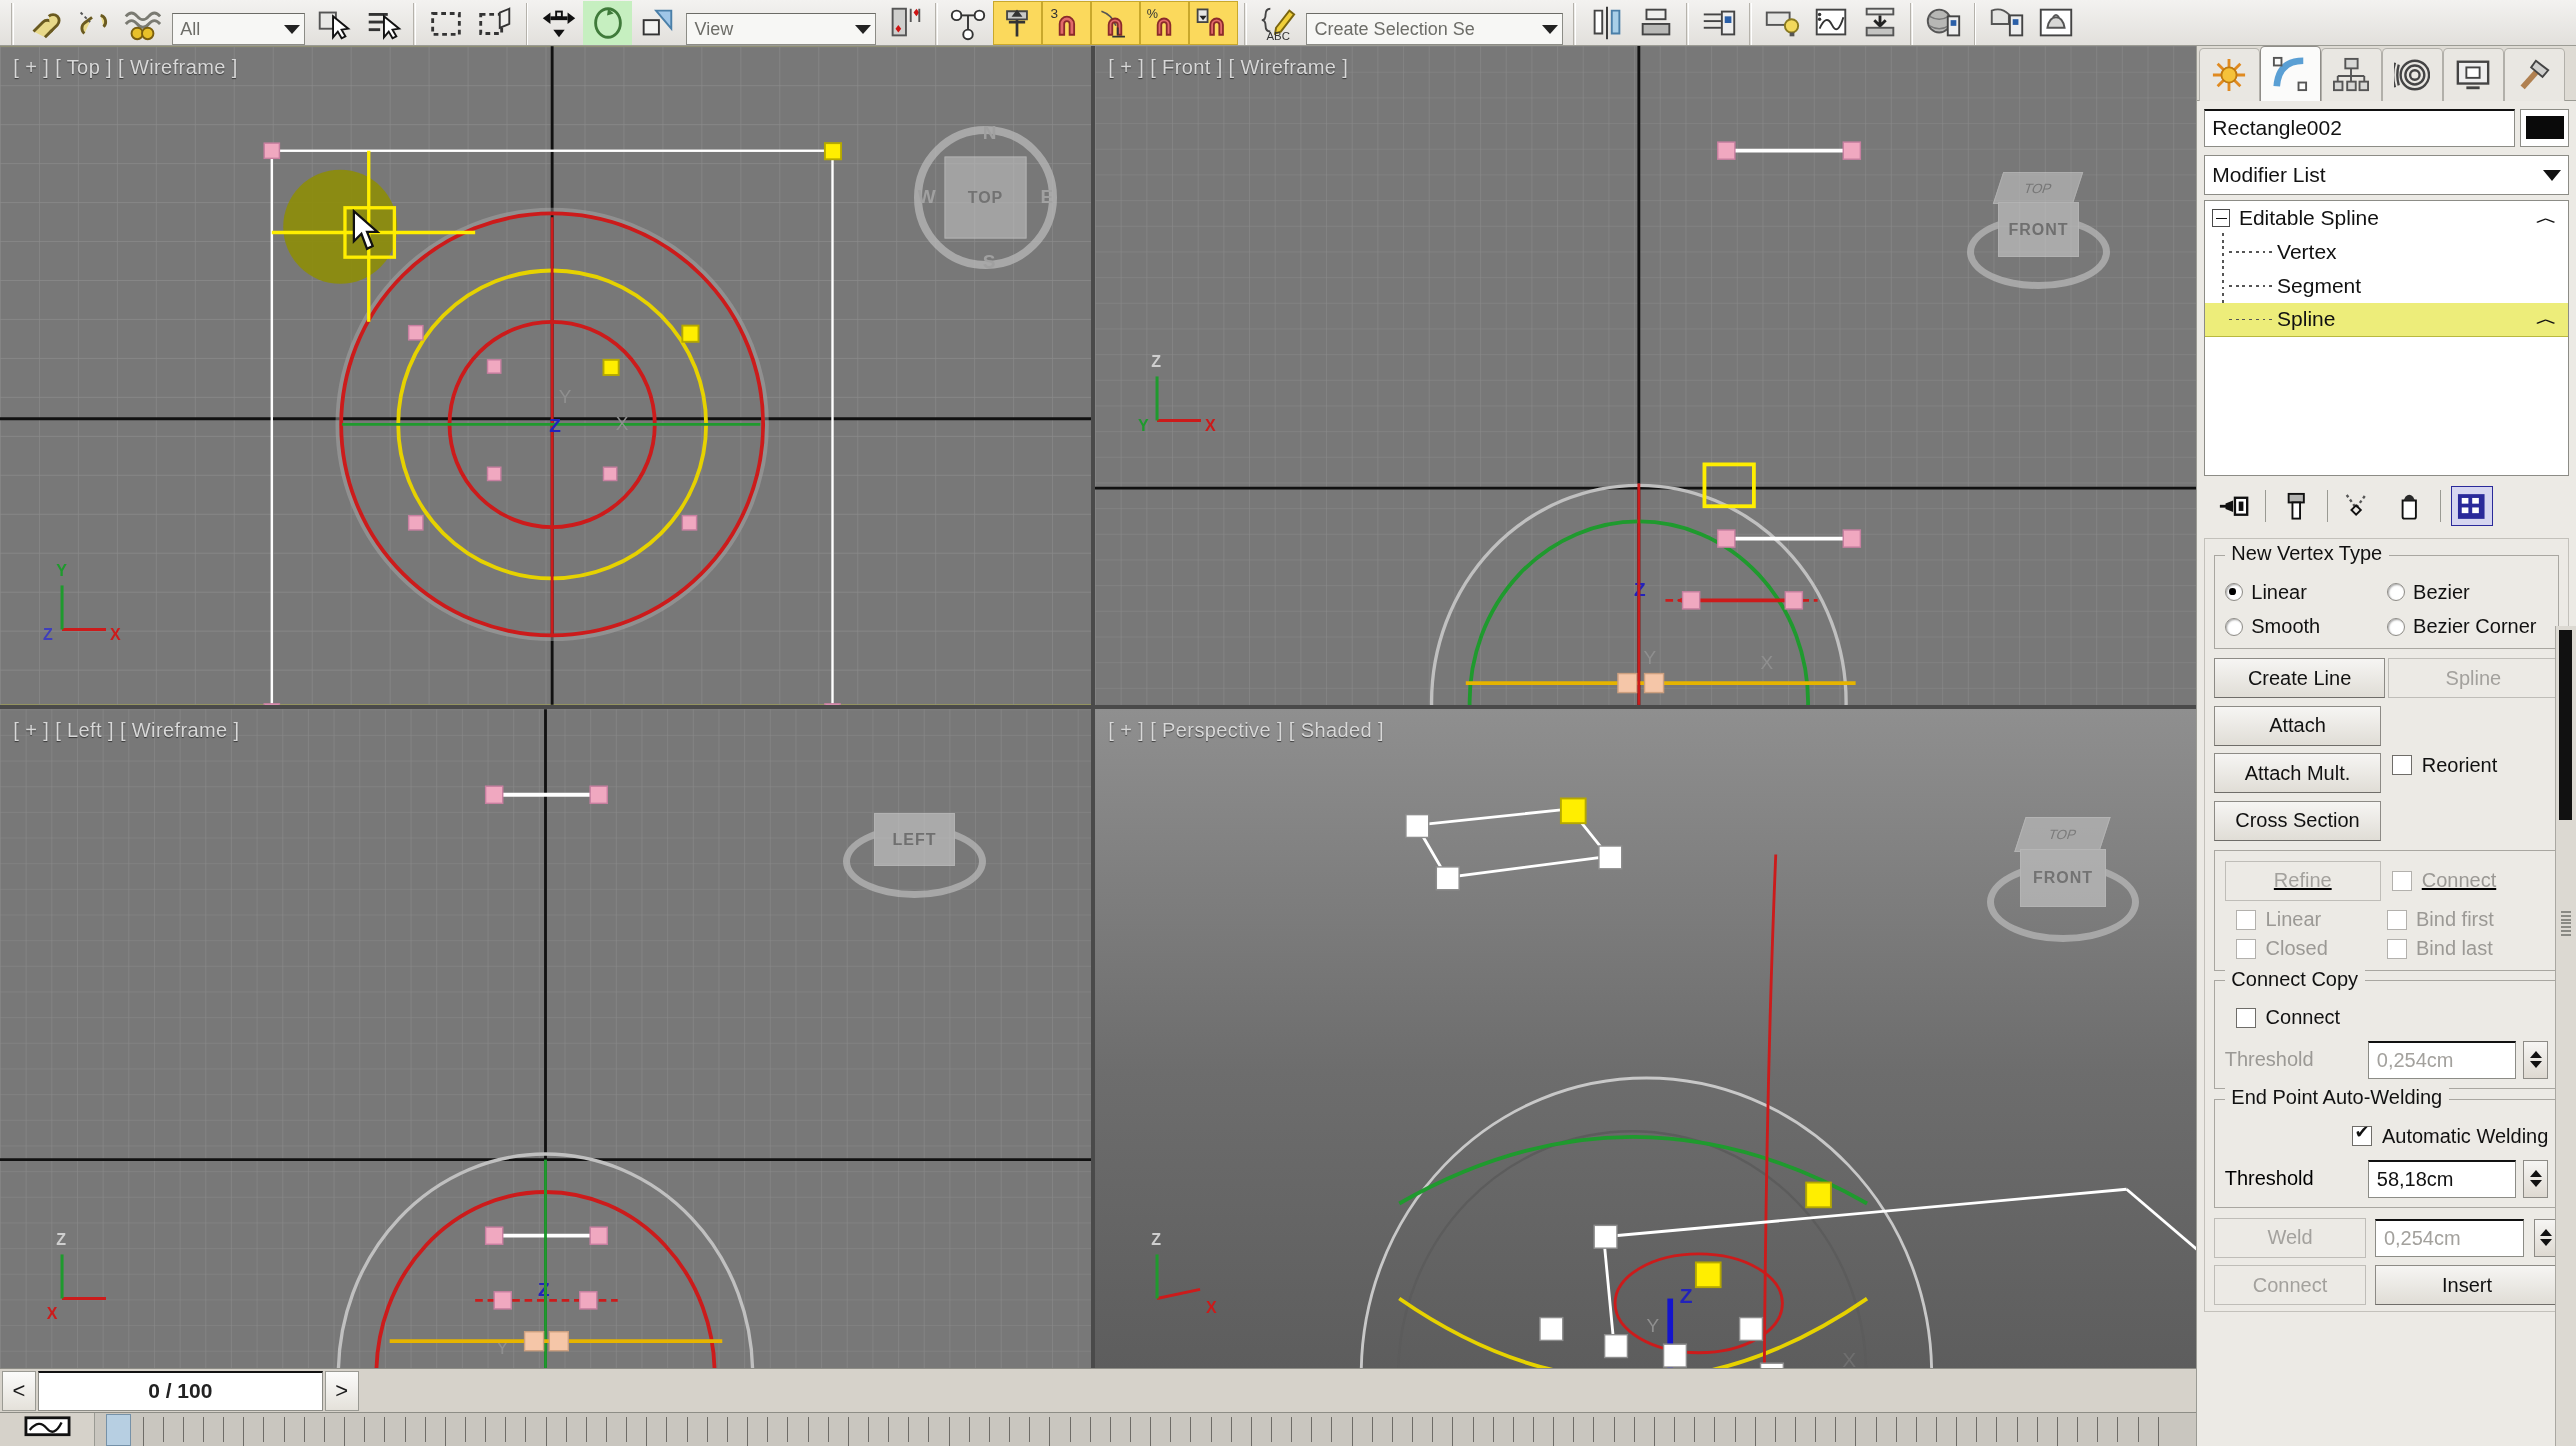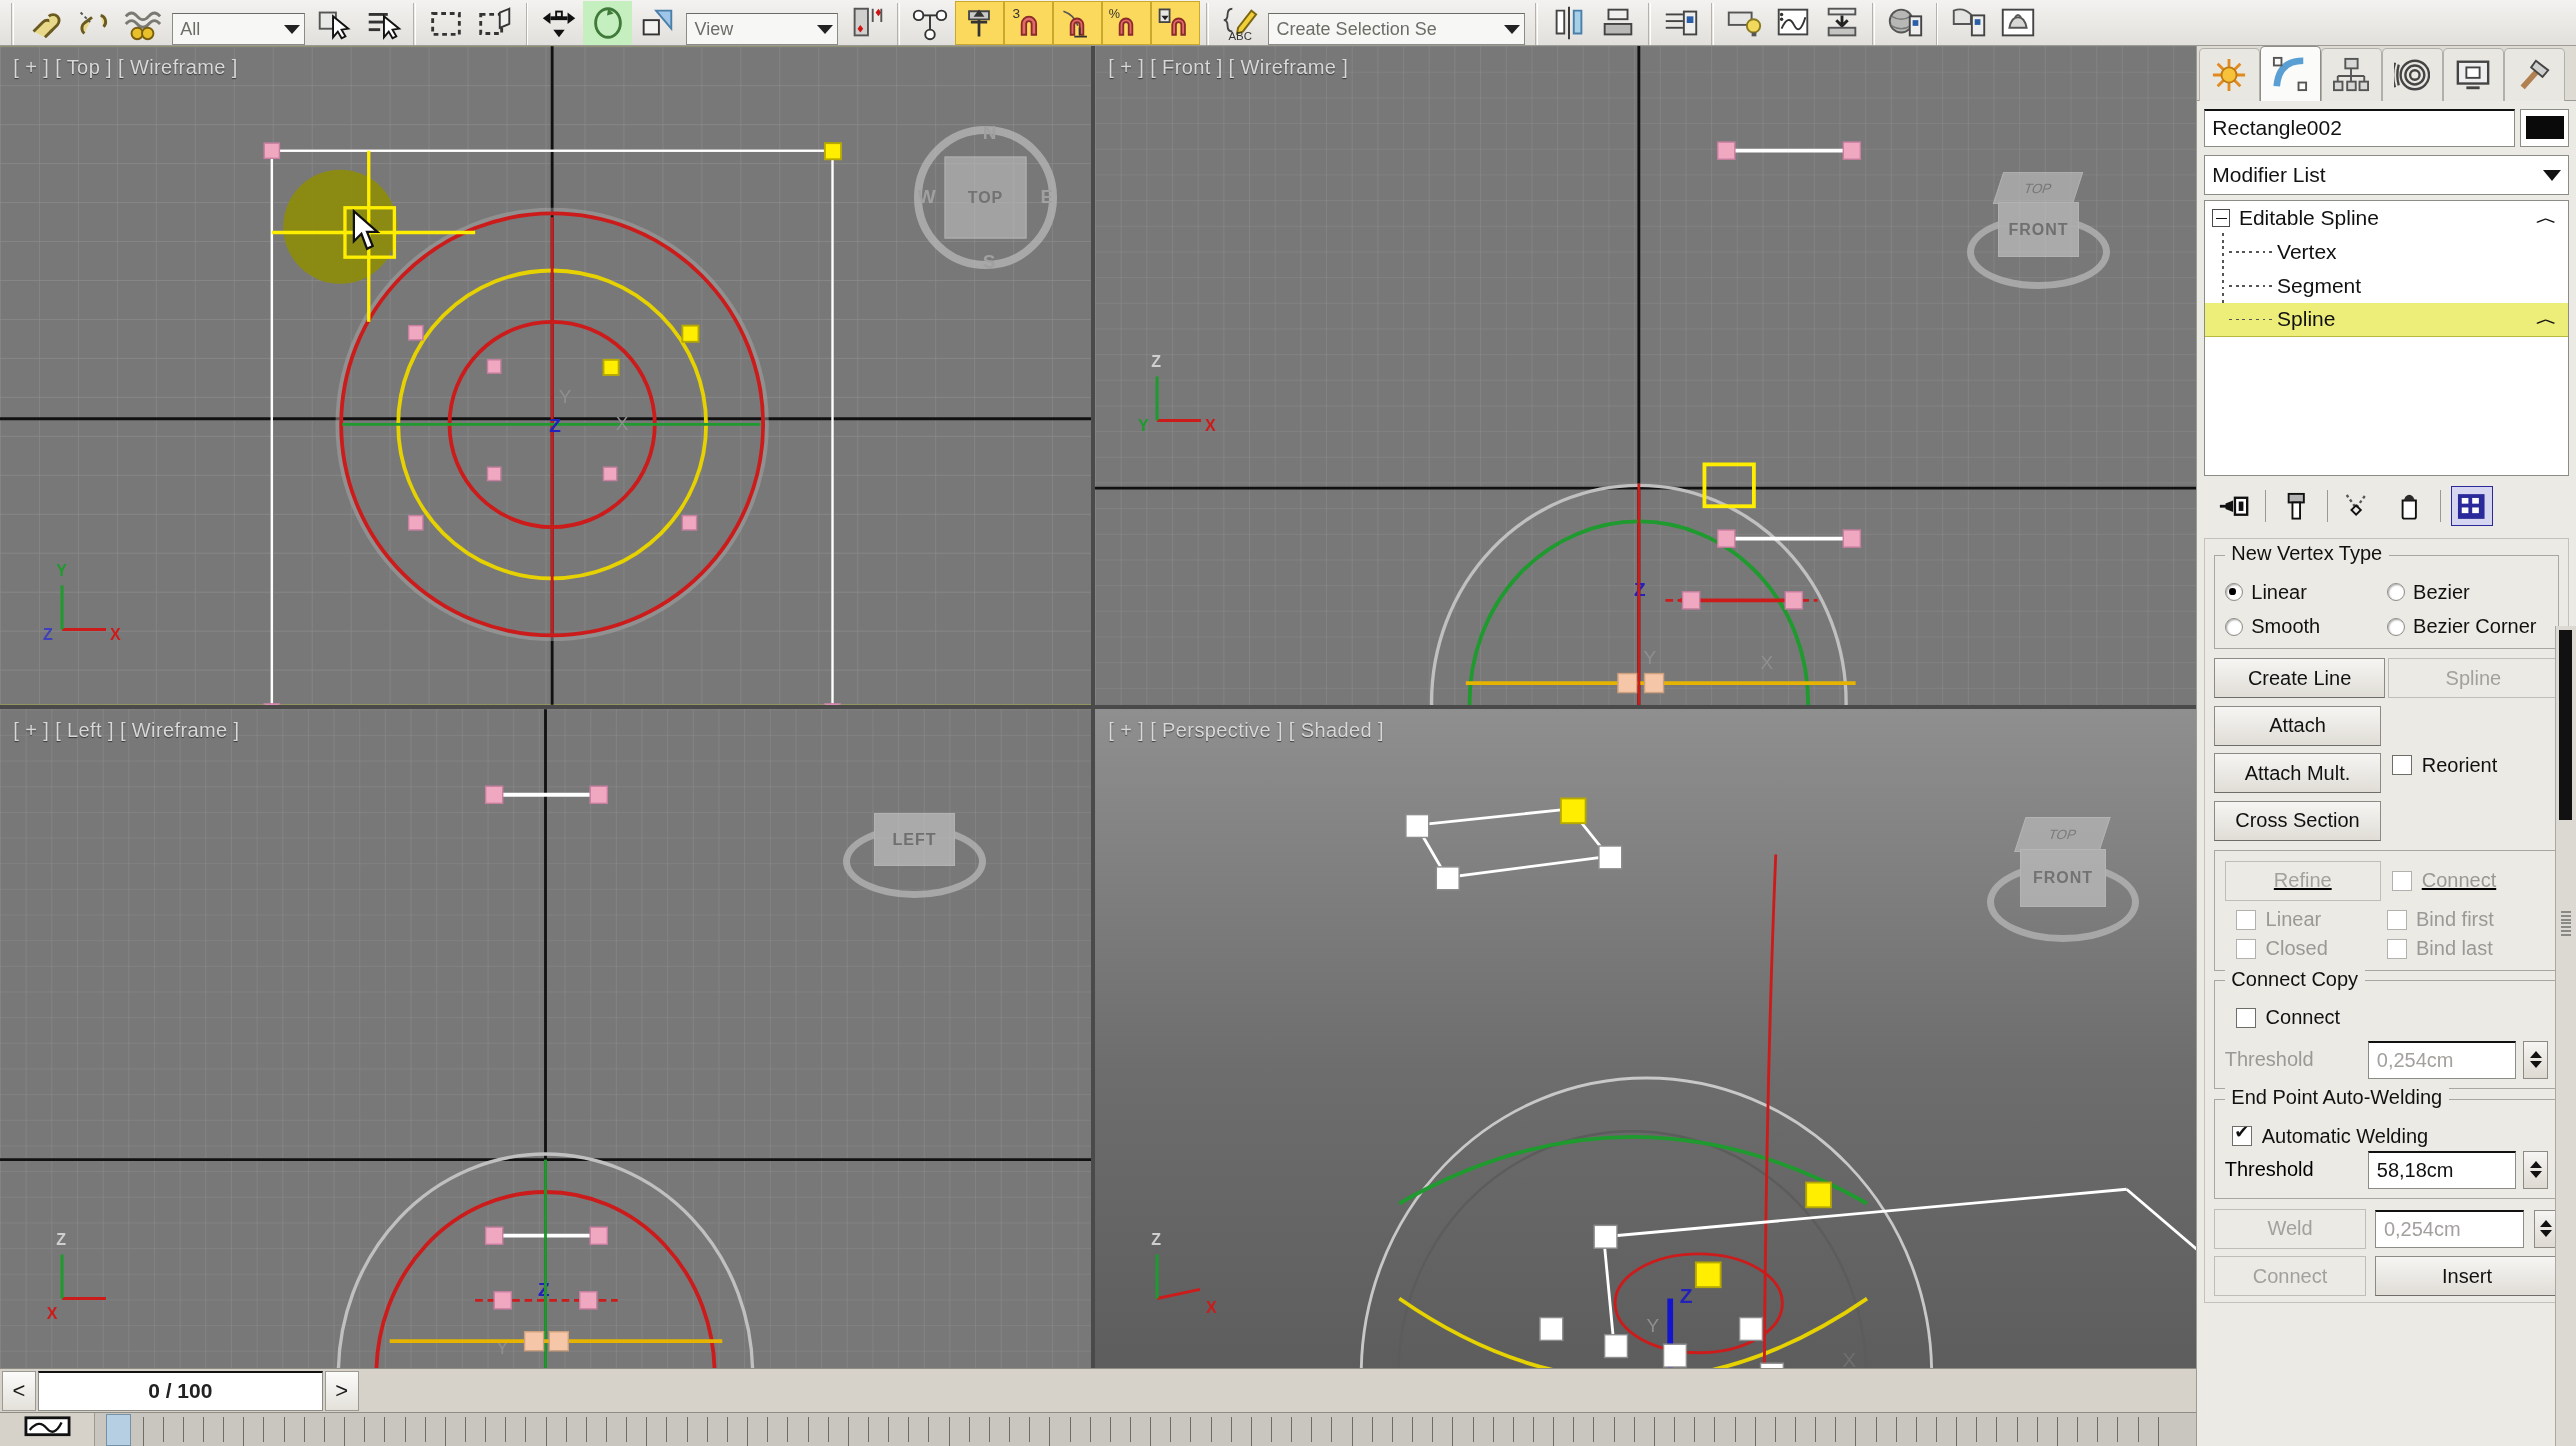--- a/index.html
+++ b/index.html
@@ -17,21 +17,21 @@
   .tb-btn{ width:49px; height:44px; position:relative; display:flex;
     align-items:center; justify-content:center; flex:0 0 auto; }
   .tb-btn.hl{ background:#fbd95c; border:1px solid #c9a82c; }
   .tb-btn.green{ background:#c6efc0; }
   .tb-combo{ height:32px; background:#f7f7f5; border:1px solid #8c8c86;
     border-top-color:#6b6b66; display:flex; align-items:center; padding:0 3.8px 0 7.6px;
     font-size:18px; color:#6d6d68; margin:0 4.8px; position:relative; }
   .tb-combo .cv{ flex:1; white-space:nowrap; overflow:hidden; }
   .tb-combo .car{ width:0;height:0;border-left:8.6px solid transparent;
     border-right:8.6px solid transparent;border-top:9.5px solid #222; margin-left:7.6px; }
-  .tb-combo.w1{ width:133px; } .tb-combo.w2{ width:152px; } .tb-combo.w3{ width:257px; }
+  .tb-combo.w1{ width:133px; } .tb-combo.w2{ width:190px; } .tb-combo.w3{ width:257px; }
   .icn{ display:block; }
 
   
   #vp-area{ position:absolute; left:0; top:46px; width:2196px; height:1322px; background:#4a4a4a; }
   .vp{ position:absolute; background:#787878; overflow:hidden; }
   .vp.active{ outline:2.9px solid #ffff00; outline-offset:-2.9px; z-index:3; }
   .vp-label{ position:absolute; left:13.3px; top:9.5px; color:#d8d8d8;
     font-size:20px; letter-spacing:0.4px; white-space:nowrap; z-index:6;
     text-shadow:0 1px 1px rgba(0,0,0,.55); }
   .vp-grid{ position:absolute; inset:0; }
@@ -1049,21 +1049,21 @@
           <div class="spin dis" style="flex:1;">0,254cm</div>
           <div class="spinner">
             <i class="u"></i>
             <i class="d"></i>
           </div>
         </div>
       </div>
 
       <div class="group">
         <div class="gtitle">End Point Auto-Welding</div>
-        <div class="chk on" style="margin-bottom:3px; padding-left:7.6px;">
+        <div class="chk on" style="margin-bottom:12px; padding-left:7.6px;justify-content:flex-end;">
           <span class="c"></span>
           <span>Automatic Welding</span>
         </div>
         <div class="rowf" style="gap:7.6px;">
           <span style="font-size:20px; width:42%;">Threshold</span>
           <div class="spin" style="flex:1;">58,18cm</div>
           <div class="spinner">
             <i class="u"></i>
             <i class="d"></i>
           </div>

